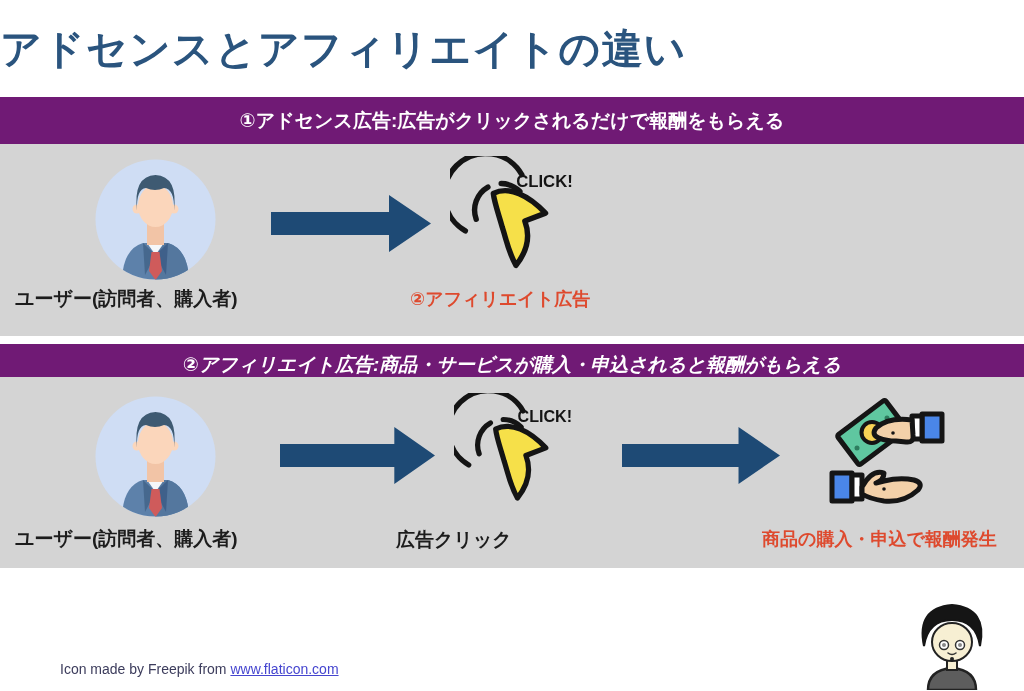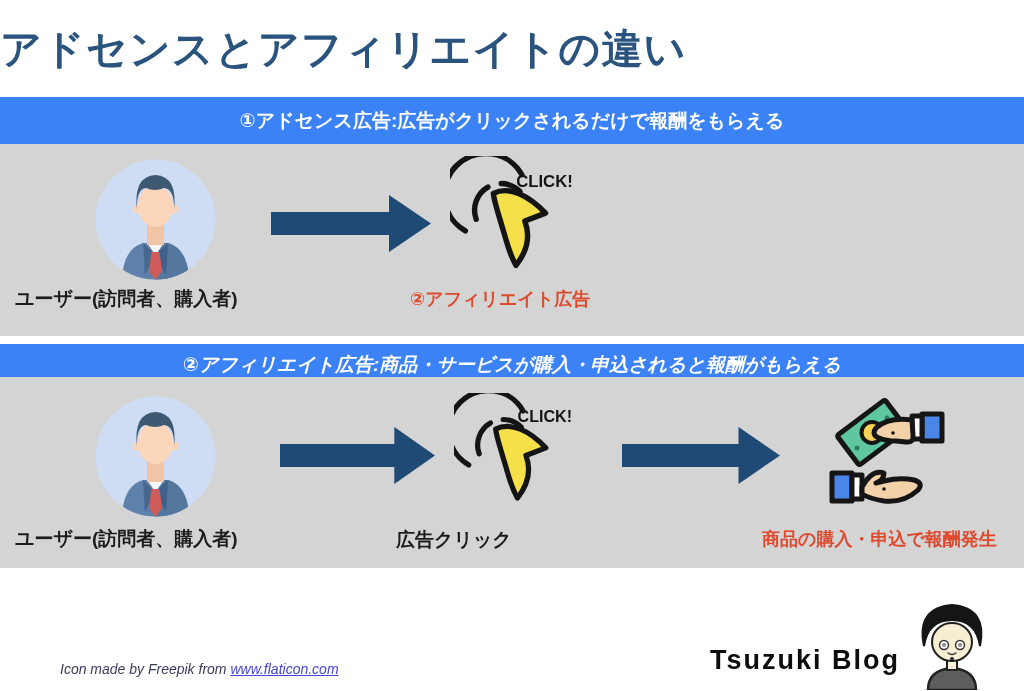--- a/index.html
+++ b/index.html
@@ -5,35 +5,35 @@
   html,body{margin:0;padding:0;background:#fff;}
   .canvas{
     position:relative;width:1024px;height:691px;background:#ffffff;overflow:hidden;
     font-family:"Liberation Sans","DejaVu Sans",sans-serif;
   }
   .title{
     position:absolute;top:22px;left:0;width:100%;margin:0;
     font-size:41px;font-weight:800;color:#2a547e;letter-spacing:1px;
   }
   .band{
-    position:absolute;left:0;width:100%;background:#3b82f6;color:#ffffff;
+    position:absolute;left:0;width:100%;background:#701a75;color:#ffffff;
     text-align:center;font-weight:700;font-size:19px;
   }
   .band1{top:97px;height:47px;line-height:47px;}
   .band2{top:344px;height:51px;line-height:41px;font-style:italic;}
   .panel{position:absolute;left:0;width:100%;background:#d4d4d4;}
   .panel1{top:144px;height:192px;}
   .panel2{top:377px;height:191px;}
   .abs{position:absolute;}
   .caption{
     position:absolute;text-align:left;font-weight:700;font-size:19px;color:#1c1c1c;
   }
   .caption.red{color:#de4a2e;font-size:18px;}
   .attribution{
-    position:absolute;left:60px;top:661px;font-size:14px;color:#3c3c5c;font-style:italic;
+    position:absolute;left:60px;top:661px;font-size:14px;color:#3c3c5c;
   }
   .attribution a{color:#4545cf;text-decoration:underline;cursor:pointer;}
   .blogname{
     position:absolute;left:700px;top:645px;width:210px;text-align:center;
     font-size:27px;font-weight:700;letter-spacing:2px;color:#0d0d0d;white-space:nowrap;
   }
   svg{display:block;}
 </style>
 </head>
 <body>
@@ -167,21 +167,20 @@
   </div>
 
   <div class="caption" style="left:15px;top:526px;width:280px;">ユーザー(訪問者、購入者)</div>
   <div class="caption red" style="left:762px;top:527px;width:240px;">商品の購入・申込で報酬発生</div>
   <div class="caption" style="left:396px;top:527px;width:240px;">広告クリック</div>
 
   <div class="attribution">
     <span>Icon made by Freepik from </span><a>www.flaticon.com</a>
   </div>
 
-  <div class="blogname">Tsuzuki Blog</div>
 
   <div class="abs" style="left:912px;top:600px;width:80px;height:90px;">
     <svg width="80" height="90" viewBox="0 0 80 90">
       <path d="M16,90 Q16,70 40,68 Q64,70 64,90 Z" fill="#5d5d5d" stroke="#222" stroke-width="2.5"></path>
       <rect x="35" y="56" width="10" height="14" fill="#f7efd3" stroke="#222" stroke-width="2"></rect>
       <ellipse cx="40" cy="42" rx="20" ry="19" fill="#f7efd3" stroke="#222" stroke-width="2"></ellipse>
       <path d="M12,46 Q4,8 40,5 Q76,8 68,46 Q64,20 40,20 Q16,20 12,46 Z" fill="#151515" stroke="#151515" stroke-width="2"></path>
       <circle cx="32" cy="45" r="4.5" fill="#ffffff" stroke="#333" stroke-width="1.5"></circle>
       <circle cx="48" cy="45" r="4.5" fill="#ffffff" stroke="#333" stroke-width="1.5"></circle>
       <circle cx="32" cy="45" r="2" fill="#888888"></circle>

